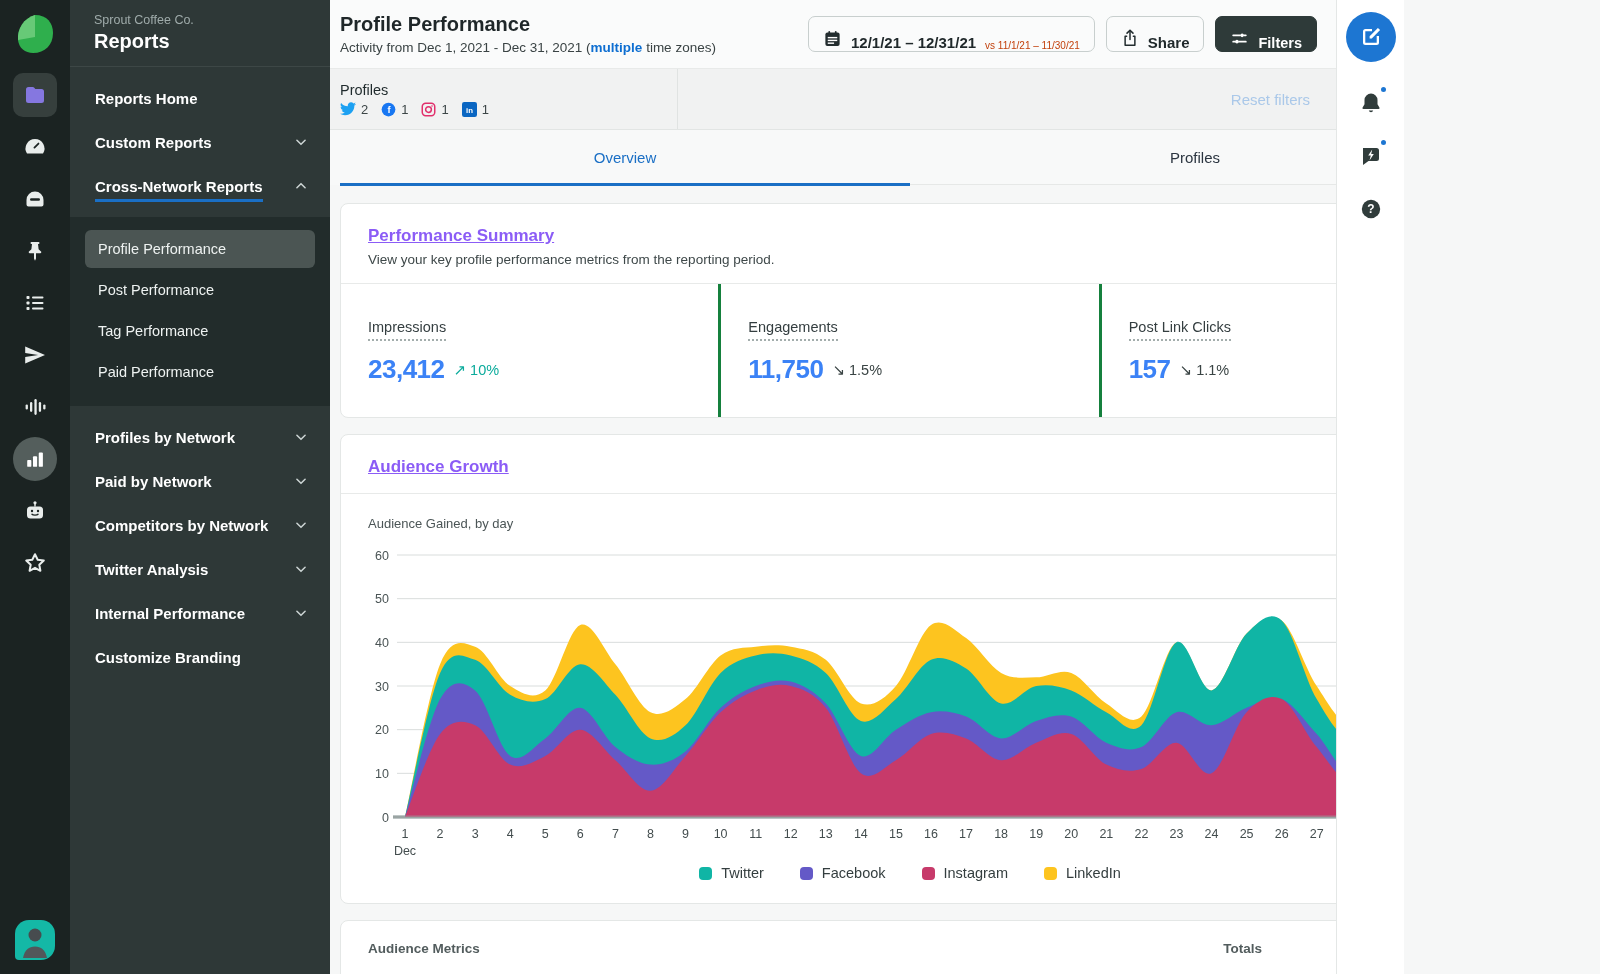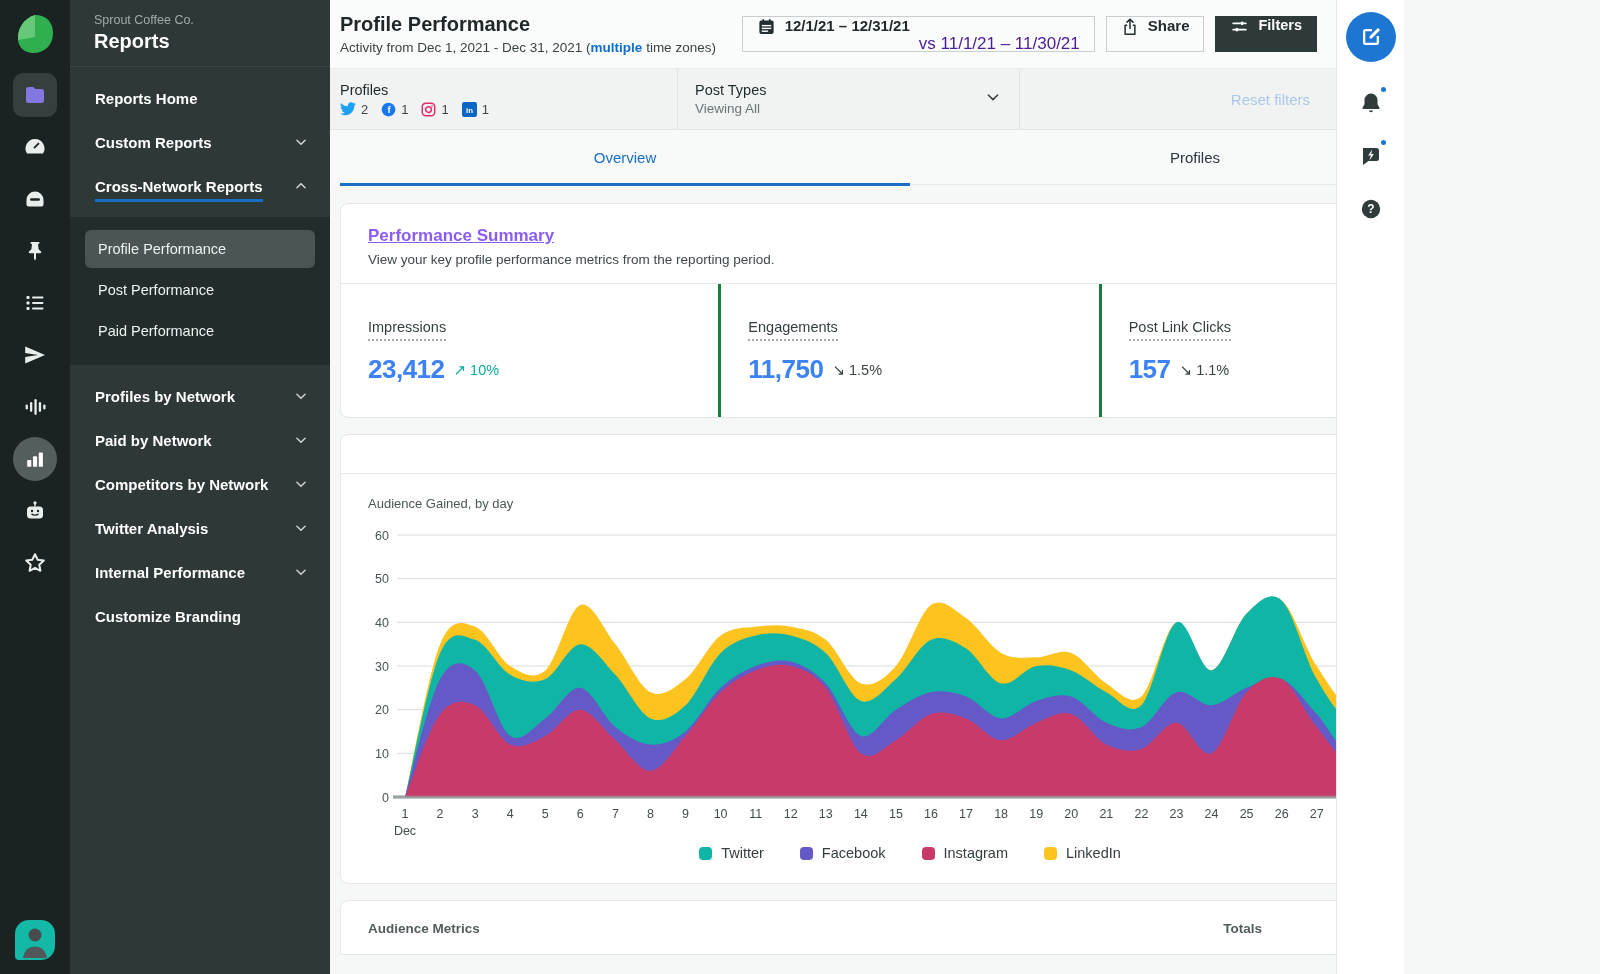--- a/index.html
+++ b/index.html
@@ -37,24 +37,24 @@
   
   .main { position:absolute; left:330px; right:68px; top:0; height:100%; background:#f6f7f7; }
   .inner { width:1140px; margin-left:10px; }
 
   .page-header { height:68px; background:#fafbfb; display:flex; align-items:center; justify-content:space-between;
                  padding:0 19px 0 10px; }
   .ph-title { font-size:20px; font-weight:700; color:#1f2729; }
   .ph-sub { font-size:13.5px; color:#3a4344; margin-top:4px; }
   .ph-sub .lnk { color:#0d6ed1; font-weight:700; cursor:pointer; }
   .ph-right { display:flex; align-items:center; gap:11px; }
-  .btn { height:36px; border:1px solid #c8cfce; border-radius:0; background:transparent;
-         display:flex; align-items:flex-start; gap:9px; padding:0 14px; font-size:14.5px; color:#222c2e; cursor:pointer; }
+  .btn { height:36px; border:1px solid #c8cfce; border-radius:7px; background:transparent;
+         display:flex; align-items:flex-end; gap:9px; padding:0 14px; font-size:14.5px; color:#222c2e; cursor:pointer; }
   .btn strong { font-size:15px; color:#1f282a; }
-  .btn .vs { color:#4c1d95; font-size:17px;margin-top:17px; }
+  .btn .vs { color:#c2410c; font-size:10px;margin-top:17px; }
   .btn.dark { background:#2e3a39; border-color:#2e3a39; color:#fff; font-weight:600; }
 
   
   .filter-bar { height:62px; background:#f1f2f2; border-top:1px solid #e8eae9; border-bottom:1px solid #e2e5e4;
                 display:flex; align-items:stretch; }
   .fsec { display:flex; align-items:center; justify-content:space-between; border-right:1px solid #e0e3e2; cursor:pointer; }
   .fsec.profiles { width:348px; padding:0 18px 0 10px; }
   .fsec.posttypes { width:342px; padding:0 18px 0 17px; }
   .flabel { font-size:14.5px; color:#1f2a2c; font-weight:500; }
   .fvalue { font-size:13.5px; color:#6b7576; margin-top:3px; }
@@ -225,20 +225,23 @@
   <span><svg width="14" height="14" viewBox="0 0 24 24" fill="none" stroke="#CDD5D4" stroke-width="2.6" stroke-linecap="round" stroke-linejoin="round">
               <path d="M5 15l7-7 7 7"></path>
             </svg></span>
         </div>
         <div class="sb-sub">
           <div class="sb-subitem active">
             <span>Profile Performance</span>
           </div>
           <div class="sb-subitem">
             <span>Post Performance</span>
+          </div>
+          <div class="sb-subitem">
+            <span>Tag Performance</span>
           </div>
           <div class="sb-subitem">
             <span>Paid Performance</span>
           </div>
         </div>
         <div class="sb-after">
           <div class="sb-item">
   <span class="lbl">Profiles by Network</span>
   <span><svg width="14" height="14" viewBox="0 0 24 24" fill="none" stroke="#CDD5D4" stroke-width="2.6" stroke-linecap="round" stroke-linejoin="round">
                 <path d="M5 9l7 7 7-7"></path>
@@ -363,31 +366,20 @@
               </span>
             </div>
         </div>
         <span>
           <svg width="16" height="16" viewBox="0 0 24 24" fill="none" stroke="#39454
 4" stroke-width="2.4" stroke-linecap="round" stroke-linejoin="round">
               <path d="M5 9l7 7 7-7"></path>
             </svg>
         </span>
       </div>
-      <div class="fsec posttypes">
-        <div>
-          <div class="flabel">Post Types</div>
-          <div class="fvalue">Viewing All</div>
-        </div>
-        <span>
-          <svg width="16" height="16" viewBox="0 0 24 24" fill="none" stroke="#394544" stroke-width="2.4" stroke-linecap="round" stroke-linejoin="round">
-              <path d="M5 9l7 7 7-7"></path>
-            </svg>
-        </span>
-      </div>
       <div class="reset">Reset filters</div>
     </div>
 
     <div class="tab-strip">
       <div class="inner tab-row" id="tab-row">
           <div class="tab active">
             <span>Overview</span>
           </div>
           <div class="tab">
             <span>Profiles</span>
@@ -429,20 +421,21 @@
       <span class="delta neg">
         <span class="arr">↘</span>
         <span>1.1%</span>
       </span>
     </div></div>
             </div>
         </div>
 
         <div class="card">
           <div class="card-head divided">
+            <div class="card-title">Audience Growth</div>
           </div>
           <div class="chart-label">Audience Gained, by day</div>
           <div id="chart">
               <svg width="1140" height="320" viewBox="0 0 1140 320">
                 <line x1="56" y1="232.33333333333334" x2="1120" y2="232.33333333333334" stroke="#d9dddc" stroke-width="1"></line>
                 <line x1="56" y1="188.66666666666669" x2="1120" y2="188.66666666666669" stroke="#d9dddc" stroke-width="1"></line>
                 <line x1="56" y1="145" x2="1120" y2="145" stroke="#d9dddc" stroke-width="1"></line>
                 <line x1="56" y1="101.33333333333334" x2="1120" y2="101.33333333333334" stroke="#d9dddc" stroke-width="1"></line>
                 <line x1="56" y1="57.66666666666666" x2="1120" y2="57.66666666666666" stroke="#d9dddc" stroke-width="1"></line>
                 <line x1="56" y1="14" x2="1120" y2="14" stroke="#d9dddc" stroke-width="1"></line>

